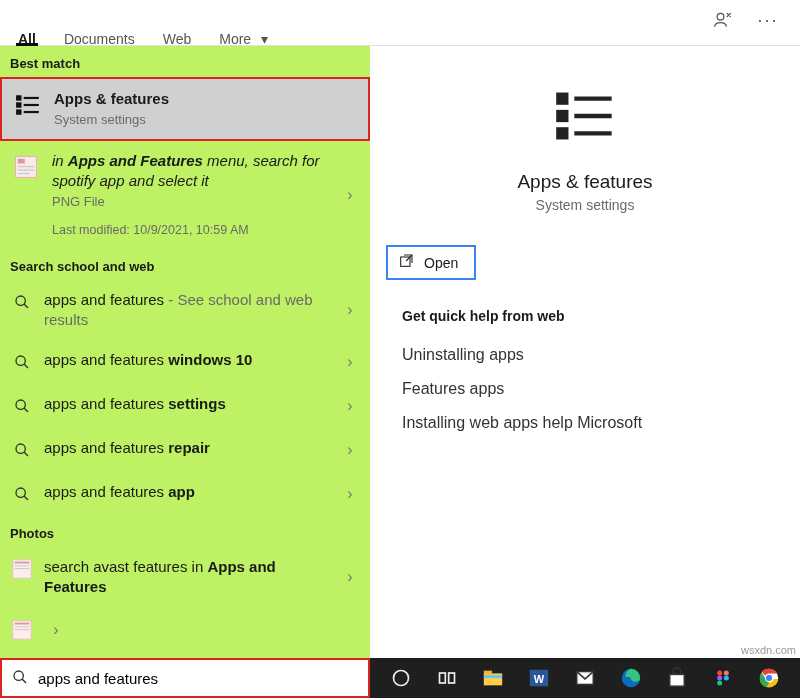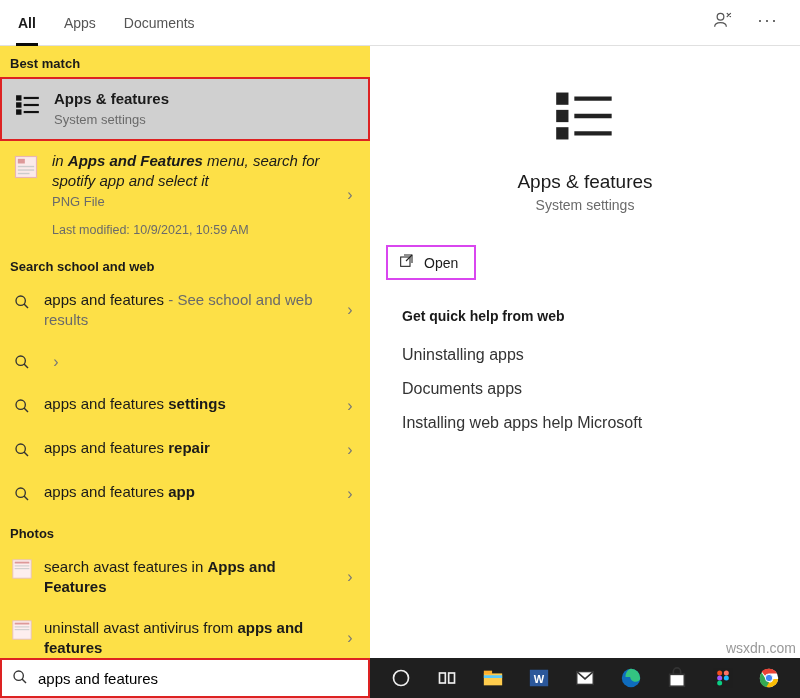--- a/index.html
+++ b/index.html
@@ -1,28 +1,28 @@
 <!DOCTYPE html>
 <html><head>
 <meta charset="utf-8">
 <style>
   * { box-sizing: border-box; }
   html, body { margin: 0; padding: 0; width: 800px; height: 698px; font-family: "Segoe UI", Arial, sans-serif; font-size: 14px; color: #1a1a1a; background: #fff; overflow: hidden; }
   .window { display: flex; flex-direction: column; width: 800px; height: 698px; position: relative; }
   .tabs { display: flex; align-items: center; height: 46px; padding: 0 4px; border-bottom: 1px solid #e0e0e0; }
-  .tab { padding: 0 14px; height: 46px; line-height: 46px; color: #555; cursor: pointer; position: relative; }
+  .tab { padding: 16px 14px; height: 46px; line-height: 46px; color: #555; cursor: pointer; position: relative; }
   .tab[data-active="true"] { color: #1a1a1a; font-weight: 600; }
   .tab[data-active="true"]::after { content: ""; position: absolute; left: 12px; right: 12px; bottom: 0; height: 3px; background: #0a0a0a; }
   .tab .chev { margin-left: 6px; }
   .tabs-spacer { flex: 1; }
   .tabs-icons { display: flex; gap: 24px; padding-right: 18px; color: #555; }
   .tabs-icons > span { cursor: pointer; font-size: 18px; }
 
   .body { flex: 1; display: flex; min-height: 0; }
-  .left { width: 370px; background: #fde047; overflow-y: auto; position: relative; }
+  .left { width: 370px; background: #bef264; overflow-y: auto; position: relative; }
   .right { flex: 1; background: #fff; display: flex; flex-direction: column; }
 
   .section-header { font-size: 13px; font-weight: 600; padding: 10px 10px 6px 10px; color: #1a1a1a; }
 
   .result { display: flex; align-items: flex-start; padding: 10px 8px 10px 10px; cursor: pointer; position: relative; }
   .result.selected { background: #d0d0d0; }
   .redbox { border: 2px solid #d22; }
   .res-icon { width: 32px; min-width: 32px; height: 32px; display: flex; align-items: center; justify-content: center; margin-right: 10px; color: #333; }
   .res-icon.small { width: 24px; min-width: 24px; height: 24px; }
   .res-body { flex: 1; line-height: 1.35; }
@@ -31,49 +31,53 @@
   .res-meta { font-size: 12.5px; color: #6a6a6a; margin-top: 11px; }
   .chevron { width: 24px; color: #777; font-size: 16px; align-self: center; text-align: center; }
 
   .preview { padding: 30px 20px 0 20px; text-align: center; }
   .preview-icon { display: inline-block; margin: 8px auto 14px auto; }
   .preview-title { font-size: 19px; font-weight: 400; margin-top: 6px; }
   .preview-sub { font-size: 14px; color: #6a6a6a; margin-top: 4px; }
 
   .open-row { margin: 32px 16px 0 16px; }
   .open-btn { display: inline-flex; align-items: center; gap: 10px; padding: 6px 16px 6px 10px; cursor: pointer; }
-  .open-btn.redbox { border: 2px solid #d946ef; }
+  .open-btn.redbox { border: 2px solid #3b82f6; }
   .open-btn svg { width: 16px; height: 16px; }
   .open-label { font-size: 14px; }
 
   .help { padding: 28px 20px 0 32px; }
   .help-head { font-weight: 600; font-size: 14px; margin-bottom: 14px; }
   .help-link { font-size: 16px; color: #333; padding: 8px 0; cursor: pointer; }
 
   .taskbar { height: 40px; background: #1f1f1f; display: flex; align-items: center; }
   .searchwrap { width: 370px; height: 40px; background: #fff; display: flex; align-items: center; padding: 0 10px; border: 2px solid #3a3a3a; }
   .searchwrap.redbox { border: 2px solid #d22; }
   .searchwrap svg { width: 16px; height: 16px; margin-right: 8px; }
   .searchfield { border: none; outline: none; font-size: 15px; flex: 1; background: transparent; }
   .task-icons { flex: 1; display: flex; align-items: center; justify-content: center; gap: 20px; }
   .tb-item { width: 26px; height: 26px; display: flex; align-items: center; justify-content: center; cursor: pointer; }
-  .watermark { position: absolute; right: 4px; bottom: 42px; font-size: 14px; color: #999; }
+  .watermark { position: absolute; right: 4px; bottom: 42px; font-size: 11px; color: #999; }
 
   .inline { display: inline; font-style: italic; }
   b { font-weight: 700; color: #1a1a1a; }
 </style>
 </head>
 <body>
 
 <div class="window">
 
   <div class="tabs">
     <div class="tab" data-active="true">All</div>
-    <div class="tab">Apps</div>
     <div class="tab">Documents</div>
+    <div class="tab">Web</div>
+    <div class="tab">
+      <span>More</span>
+      <span class="chev">▾</span>
+    </div>
     <div class="tabs-spacer"></div>
     <div class="tabs-icons">
       <span>
         <svg width="20" height="20" viewBox="0 0 24 24" fill="none" stroke="#555" stroke-width="1.5">
             <circle cx="9" cy="8" r="4"></circle>
             <path d="M2 20c0-3 3-5 7-5s7 2 7 5"></path>
             <path d="M17 4l4 4m0-4l-4 4" stroke-linecap="round"></path>
           </svg>
       </span>
       <span style="letter-spacing:1px;">···</span>
@@ -136,20 +140,23 @@
           </div>
         <div class="chevron">›</div>
       </div>
       <div class="result">
         <div class="res-icon small">
             <svg width="16" height="16" viewBox="0 0 24 24" fill="none" stroke="#333" stroke-width="2">
               <circle cx="10" cy="10" r="7"></circle>
               <line x1="21" y1="21" x2="15" y2="15"></line>
             </svg>
           </div>
+        <div class="res-body">
+            <div class="res-title"><span>apps and features </span><b>windows 10</b></div>
+          </div>
         <div class="chevron">›</div>
       </div>
       <div class="result">
         <div class="res-icon small">
             <svg width="16" height="16" viewBox="0 0 24 24" fill="none" stroke="#333" stroke-width="2">
               <circle cx="10" cy="10" r="7"></circle>
               <line x1="21" y1="21" x2="15" y2="15"></line>
             </svg>
           </div>
         <div class="res-body">
@@ -199,23 +206,20 @@
         <div class="chevron">›</div>
       </div>
       <div class="result">
         <div class="res-icon small">
             <svg width="22" height="22" viewBox="0 0 24 24">
               <rect x="2" y="2" width="20" height="20" fill="#fdeeee" stroke="#e8c0c0"></rect>
               <rect x="4" y="4" width="16" height="2" fill="#d99"></rect>
               <rect x="4" y="8" width="16" height="1.2" fill="#ccc"></rect>
               <rect x="4" y="11" width="16" height="1.2" fill="#ccc"></rect>
             </svg>
-          </div>
-        <div class="res-body">
-            <div class="res-title"><span>uninstall avast antivirus from </span><b>apps and features</b></div>
           </div>
         <div class="chevron">›</div>
       </div>
 
     </div>
 
     <div class="right">
       <div class="preview">
         <div class="preview-icon">
           <svg width="64" height="64" viewBox="0 0 24 24" fill="none" stroke="#222" stroke-width="1.6">
@@ -240,21 +244,21 @@
                 <path d="M21 3l-9 9"></path>
               </svg>
           </span>
           <span class="open-label">Open</span>
         </div>
       </div>
 
       <div class="help">
         <div class="help-head">Get quick help from web</div>
         <div class="help-link">Uninstalling apps</div>
-        <div class="help-link">Documents apps</div>
+        <div class="help-link">Features apps</div>
         <div class="help-link">Installing web apps help Microsoft</div>
       </div>
     </div>
   </div>
 
   <div class="taskbar">
     <div class="searchwrap redbox">
       <span><svg viewBox="0 0 24 24" fill="none" stroke="#333" stroke-width="2">
             <circle cx="10" cy="10" r="7"></circle>
             <line x1="21" y1="21" x2="15" y2="15"></line>

